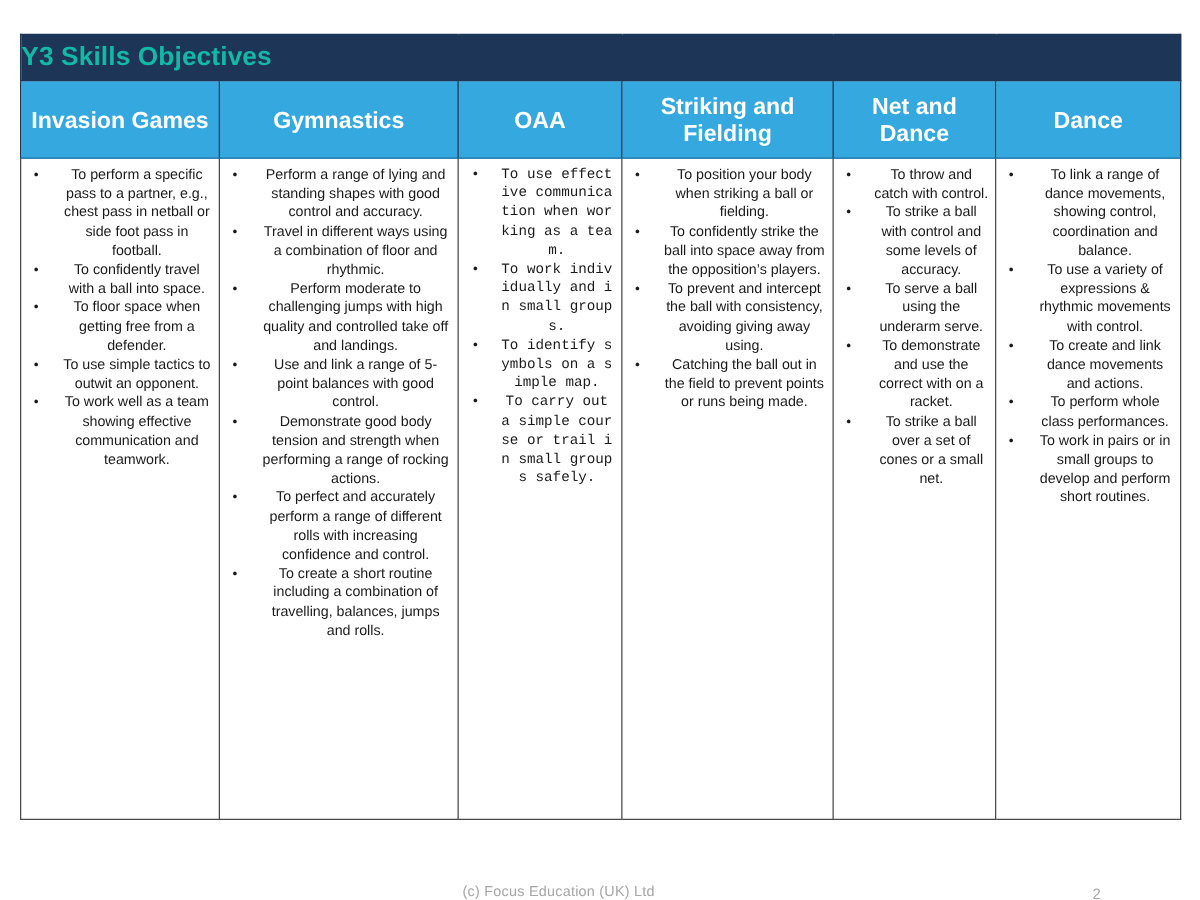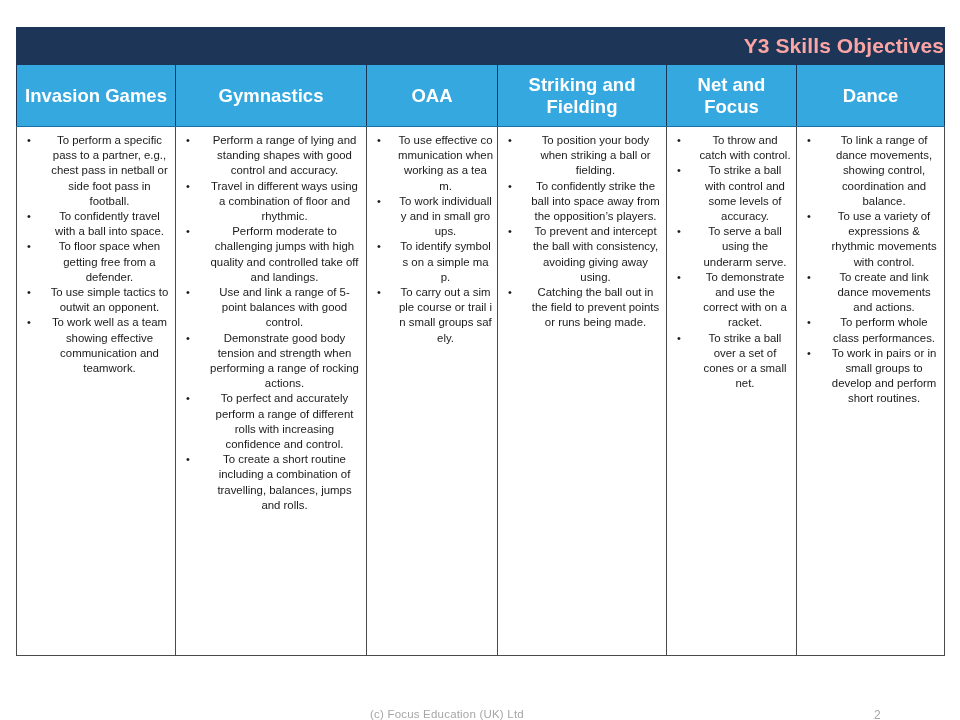--- a/index.html
+++ b/index.html
@@ -31,22 +31,22 @@
     left: 16px;
     top: 27px;
     width: 928px;
     border-collapse: collapse;
     table-layout: fixed;
   }
 
   
   .title-cell {
     background: #1d3557;
-    color: #fca5a5;
-    text-align: right;
+    color: #14b8a6;
+    text-align: left;
     font-size: 21px;
     font-weight: bold;
     letter-spacing: .1px;
     height: 36px;
     padding: 0;
     border: 1px solid #1d3557;
   }
 
   
   .col-head {
@@ -99,20 +99,21 @@
     left: 8px;
     top: -1px;
     font-size: 11px;
     color: #1a1a1a;
     line-height: 16px;
   }
 
   
   .break-anywhere li {
     word-break: break-all;
+    font-family: Liberation Mono, monospace;
   }
 
   
   #footer {
     position: absolute;
     left: 0;
     top: 708px;
     width: 772px;
     height: 22px;
   }
@@ -149,21 +150,21 @@
     </colgroup>
     <thead>
       <tr>
         <th class="title-cell" colspan="6">Y3 Skills Objectives</th>
       </tr>
       <tr>
         <th class="col-head">Invasion Games</th>
         <th class="col-head">Gymnastics</th>
         <th class="col-head">OAA</th>
         <th class="col-head">Striking and Fielding</th>
-        <th class="col-head">Net and Focus</th>
+        <th class="col-head">Net and Dance</th>
         <th class="col-head">Dance</th>
       </tr>
     </thead>
     <tbody>
       <tr>
         <td class="body-cell">
           <ul class="bullets">
               <li>To perform a specific pass to a partner, e.g., chest pass in netball or side foot pass in football.</li>
               <li>To confidently travel with a ball into space.</li>
               <li>To floor space when getting free from a defender.</li>

